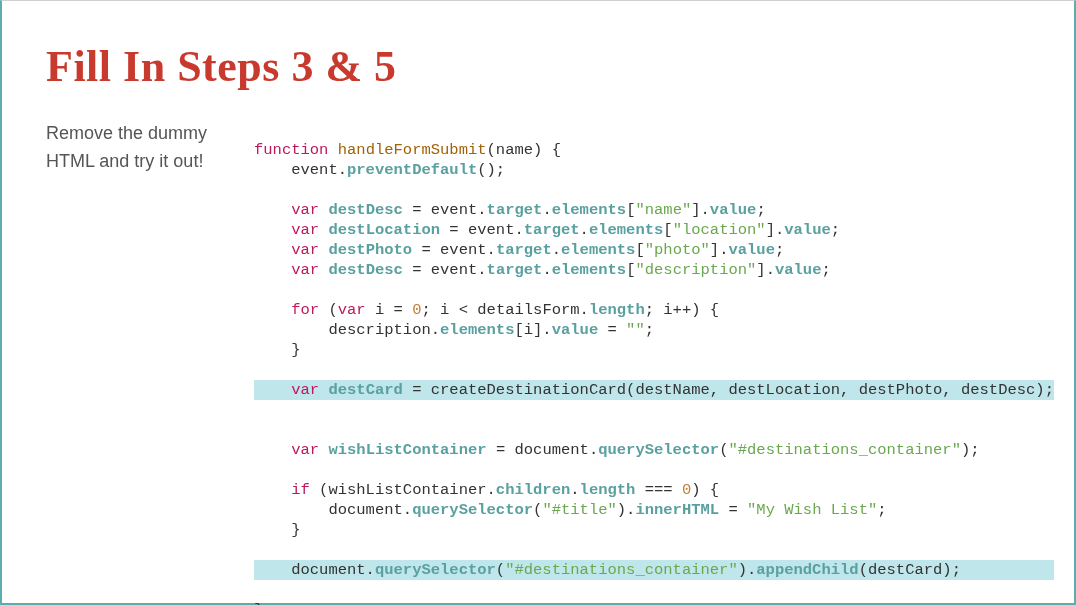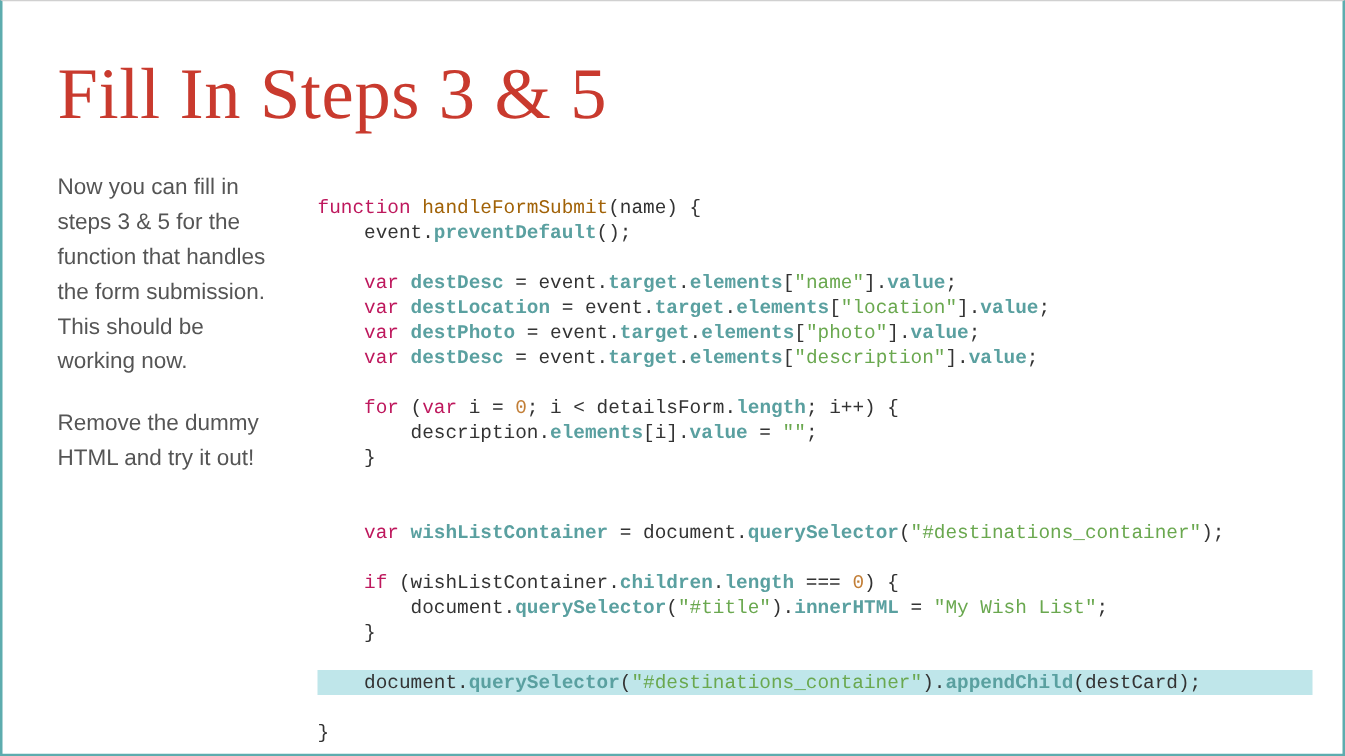--- a/index.html
+++ b/index.html
@@ -14,22 +14,22 @@
   .frame {
     box-sizing: border-box;
     width: 1076px;
     height: 605px;
     border: 2px solid #5dacae;
     border-top: 1px solid #d0d0d0;
     padding: 40px 44px 20px 44px;
   }
   .title {
     font-family: Georgia, "Times New Roman", serif;
-    font-weight: 400;
-    font-size: 58px;
+    font-weight: 700;
+    font-size: 44px;
     color: #c93a2e;
     margin: 0 0 28px 0;
     letter-spacing: 0.5px;
   }
   .columns {
     display: flex;
     align-items: flex-start;
     gap: 30px;
   }
   .left {
@@ -68,37 +68,37 @@
 </head>
 <body>
 
 <div class="frame">
 
   <h1 class="title">Fill In Steps 3 &amp; 5</h1>
 
   <div class="columns">
 
     <div class="left">
-      <p>Now you can fill in steps 3 &amp; 5 for the function that handles the form submission. This should be working now.</p>
       <p>Remove the dummy HTML and try it out!</p>
     </div>
 
     <div class="right">
 <span class="code-line"><span class="kw">function</span> <span class="fn">handleFormSubmit</span><span>(name) {</span></span>
 <span class="code-line"><span>    event.</span><span class="prop">preventDefault</span><span>();</span></span>
 <span class="code-line"> </span>
 <span class="code-line"><span class="kw">    var</span> <span class="prop">destDesc</span><span> = event.</span><span class="prop">target</span><span>.</span><span class="prop">elements</span><span>[</span><span class="str">"name"</span><span>].</span><span class="prop">value</span><span>;</span></span>
 <span class="code-line"><span class="kw">    var</span> <span class="prop">destLocation</span><span> = event.</span><span class="prop">target</span><span>.</span><span class="prop">elements</span><span>[</span><span class="str">"location"</span><span>].</span><span class="prop">value</span><span>;</span></span>
 <span class="code-line"><span class="kw">    var</span> <span class="prop">destPhoto</span><span> = event.</span><span class="prop">target</span><span>.</span><span class="prop">elements</span><span>[</span><span class="str">"photo"</span><span>].</span><span class="prop">value</span><span>;</span></span>
 <span class="code-line"><span class="kw">    var</span> <span class="prop">destDesc</span><span> = event.</span><span class="prop">target</span><span>.</span><span class="prop">elements</span><span>[</span><span class="str">"description"</span><span>].</span><span class="prop">value</span><span>;</span></span>
 <span class="code-line"> </span>
 <span class="code-line"><span class="kw">    for</span><span> (</span><span class="kw">var</span><span> i = </span><span class="num">0</span><span>; i &lt; detailsForm.</span><span class="prop">length</span><span>; i++) {</span></span>
 <span class="code-line"><span>        description.</span><span class="prop">elements</span><span>[i].</span><span class="prop">value</span><span> = </span><span class="str">""</span><span>;</span></span>
 <span class="code-line"><span>    }</span></span>
 <span class="code-line"> </span>
+<span class="code-line hl"><span class="kw">    var</span> <span class="prop">destCard</span><span> = createDestinationCard(destName, destLocation, destPhoto, destDesc);</span></span>
 <span class="code-line"> </span>
 <span class="code-line"><span class="kw">    var</span> <span class="prop">wishListContainer</span><span> = document.</span><span class="prop">querySelector</span><span>(</span><span class="str">"#destinations_container"</span><span>);</span></span>
 <span class="code-line"> </span>
 <span class="code-line"><span class="kw">    if</span><span> (wishListContainer.</span><span class="prop">children</span><span>.</span><span class="prop">length</span><span> === </span><span class="num">0</span><span>) {</span></span>
 <span class="code-line"><span>        document.</span><span class="prop">querySelector</span><span>(</span><span class="str">"#title"</span><span>).</span><span class="prop">innerHTML</span><span> = </span><span class="str">"My Wish List"</span><span>;</span></span>
 <span class="code-line"><span>    }</span></span>
 <span class="code-line"> </span>
 <span class="code-line hl"><span>    document.</span><span class="prop">querySelector</span><span>(</span><span class="str">"#destinations_container"</span><span>).</span><span class="prop">appendChild</span><span>(destCard);</span></span>
 <span class="code-line"><span>}</span></span>
     </div>

